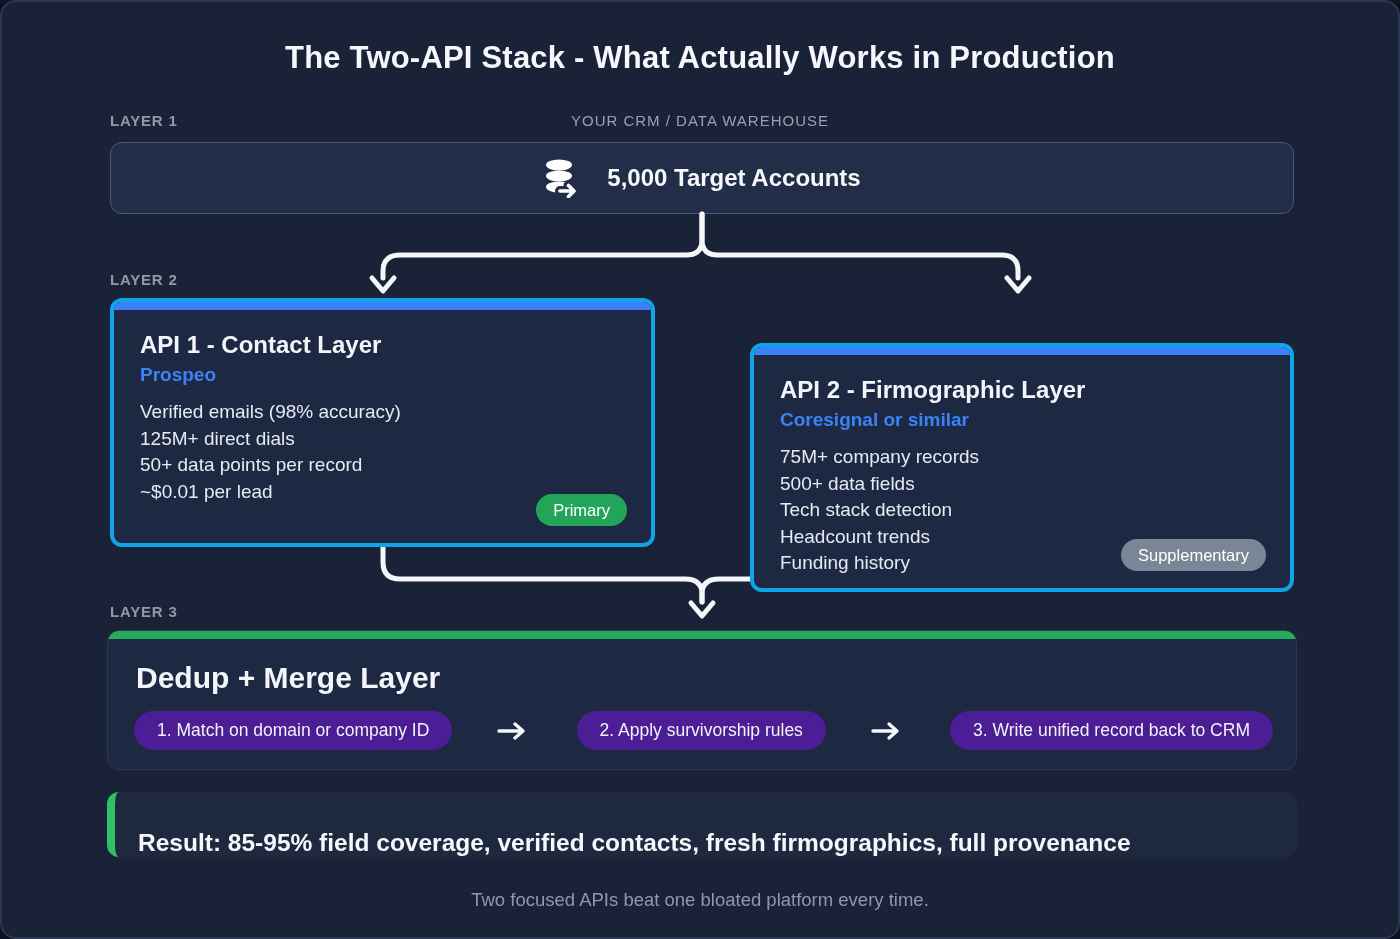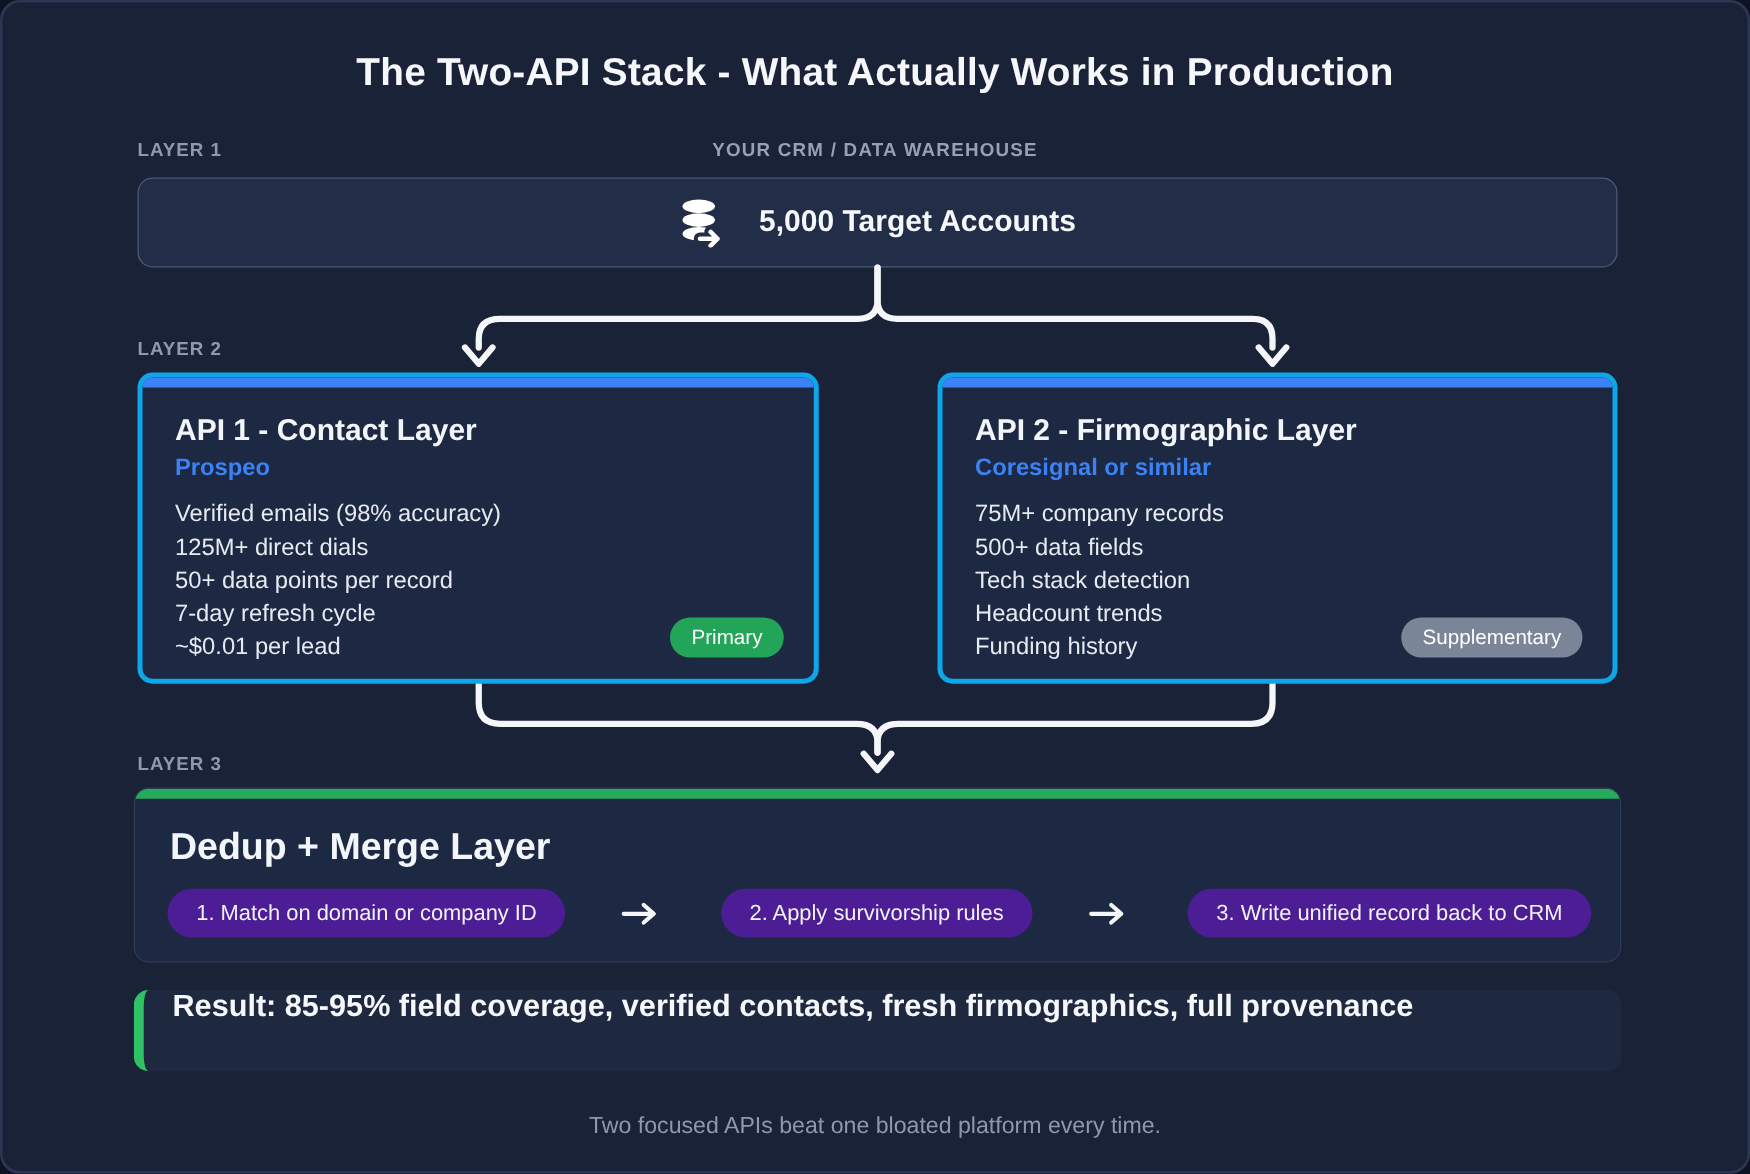--- a/index.html
+++ b/index.html
@@ -20,21 +20,21 @@
     text-align: center; color: #f5f7fa;
     font-size: 31px; font-weight: bold; letter-spacing: 0.2px;
   }
   .row-label {
     position: absolute; color: #8f99ab; font-size: 15px;
     font-weight: bold; letter-spacing: 0.8px;
   }
   .crm-header {
     position: absolute; top: 110px; left: 0; width: 100%;
     text-align: center; color: #97a1b3; font-size: 15px;
-    font-weight: bold; letter-spacing: 1px;
+    font-weight: normal; letter-spacing: 1px;
   }
   
   .layer1-box {
     position: absolute; left: 108px; top: 140px; width: 1184px; height: 72px;
     background: #222e47;
     border: 1.5px solid #4a5a78;
     border-radius: 12px;
     display: flex; align-items: center; justify-content: center; gap: 26px;
   }
   .layer1-box .box-text { color: #f5f7fa; font-size: 24px; font-weight: bold; }
@@ -50,21 +50,21 @@
   }
   
   .api-card {
     position: absolute; top: 296px; height: 249px; width: 545px;
     background: #1d2942;
     border: 4px solid #0ea5e9;
     border-radius: 12px;
     overflow: hidden;
   }
   .api-card.left { left: 108px; }
-  .api-card.right { left: 748px; width: 544px; }
+  .api-card.right { left: 748px; width: 544px; margin-top: 45px; }
   .card-topbar {
     position: absolute; top: 0; left: 0; width: 100%; height: 8px;
     background: #3b82f6;
   }
   .card-title {
     position: absolute; left: 26px; top: 29px;
     color: #f2f5f9; font-size: 24px; font-weight: bold;
   }
   .card-vendor {
     position: absolute; left: 26px; top: 62px;
@@ -108,21 +108,21 @@
   }
   .step-arrow { width: 36px; height: 20px; flex: 0 0 auto; }
   .step-arrow path { stroke: #f5f6f8; stroke-width: 3.4; fill: none;
     stroke-linecap: round; stroke-linejoin: round; }
   
   .result-bar {
     position: absolute; left: 105px; top: 790px; width: 1190px; height: 65px;
     background: #1e2940;
     border-radius: 12px;
     border-left: 8px solid #2fc264;
-    display: flex; align-items: flex-start;
+    display: flex; align-items: flex-end;
     padding-left: 23px;
   }
   .result-text { color: #f5f7fa; font-size: 24.5px; font-weight: bold; }
   .footer-note {
     position: absolute; top: 887px; left: 0; width: 100%;
     text-align: center; color: #8e98ab; font-size: 18.5px;
   }
 </style>
 </head>
 <body>
@@ -160,21 +160,20 @@
   <span class="row-label" style="left:108px; top:269px;">LAYER 2</span>
 
   <div class="api-card left">
     <div class="card-topbar"></div>
     <div class="card-title">API 1 - Contact Layer</div>
     <div class="card-vendor">Prospeo</div>
     <ul class="card-features">
       <li>Verified emails (98% accuracy)</li>
       <li>125M+ direct dials</li>
       <li>50+ data points per record</li>
-      <li>7-day refresh cycle</li>
       <li>~$0.01 per lead</li>
     </ul>
     <span class="badge badge-green">Primary</span>
   </div>
 
   <div class="api-card right">
     <div class="card-topbar"></div>
     <div class="card-title">API 2 - Firmographic Layer</div>
     <div class="card-vendor">Coresignal or similar</div>
     <ul class="card-features">

